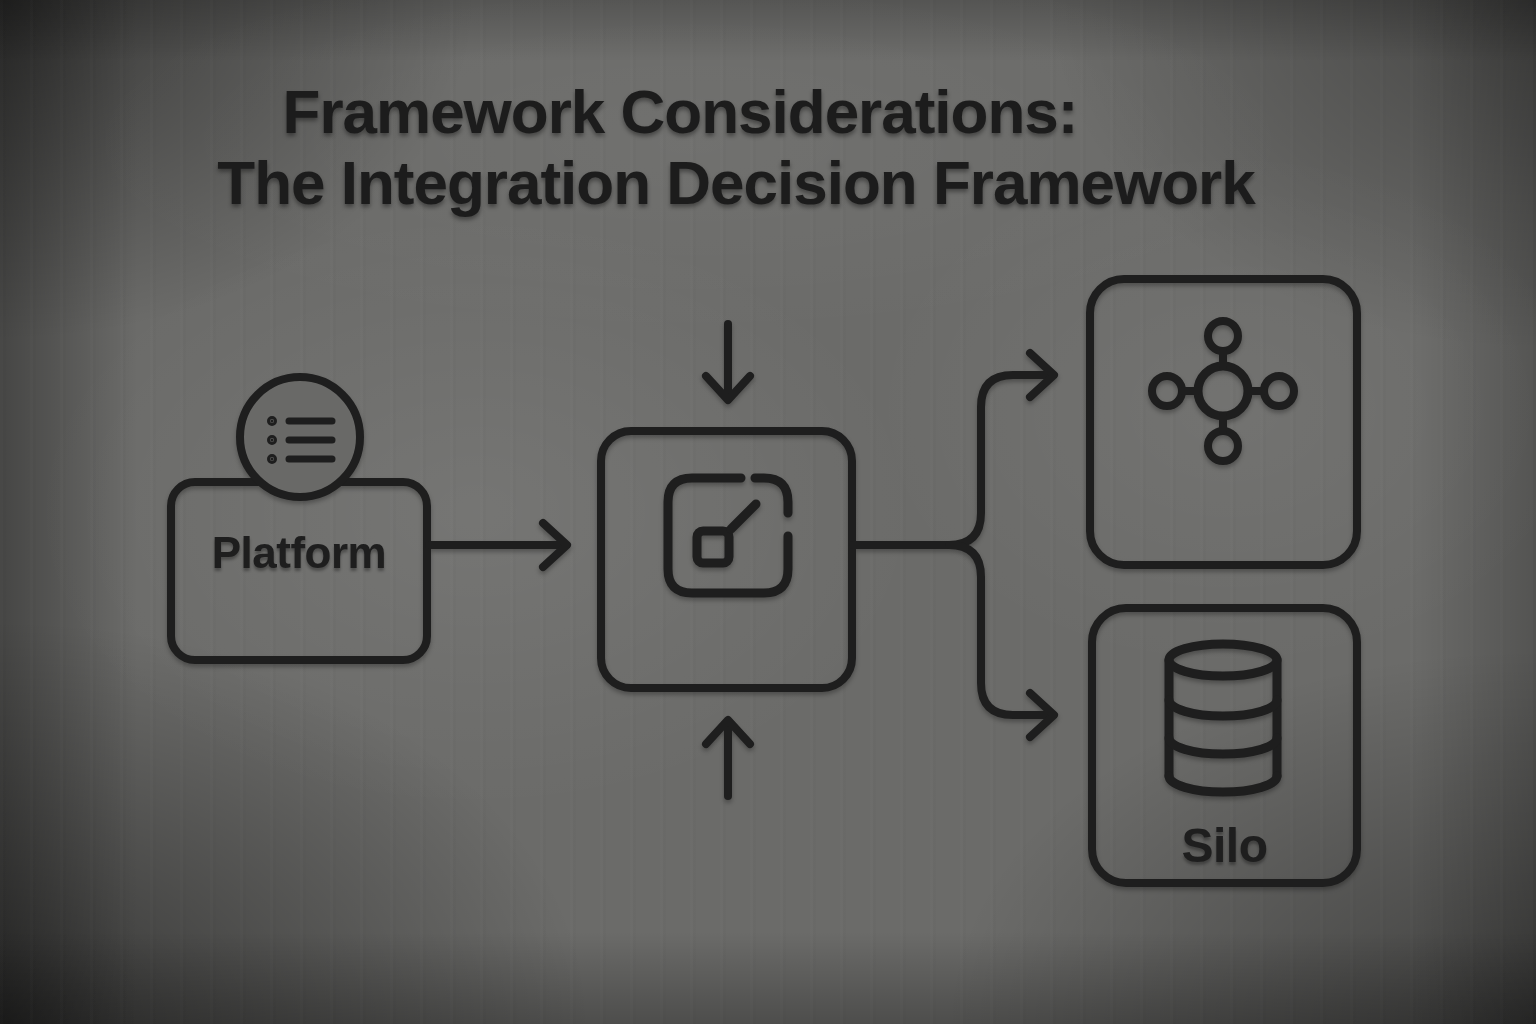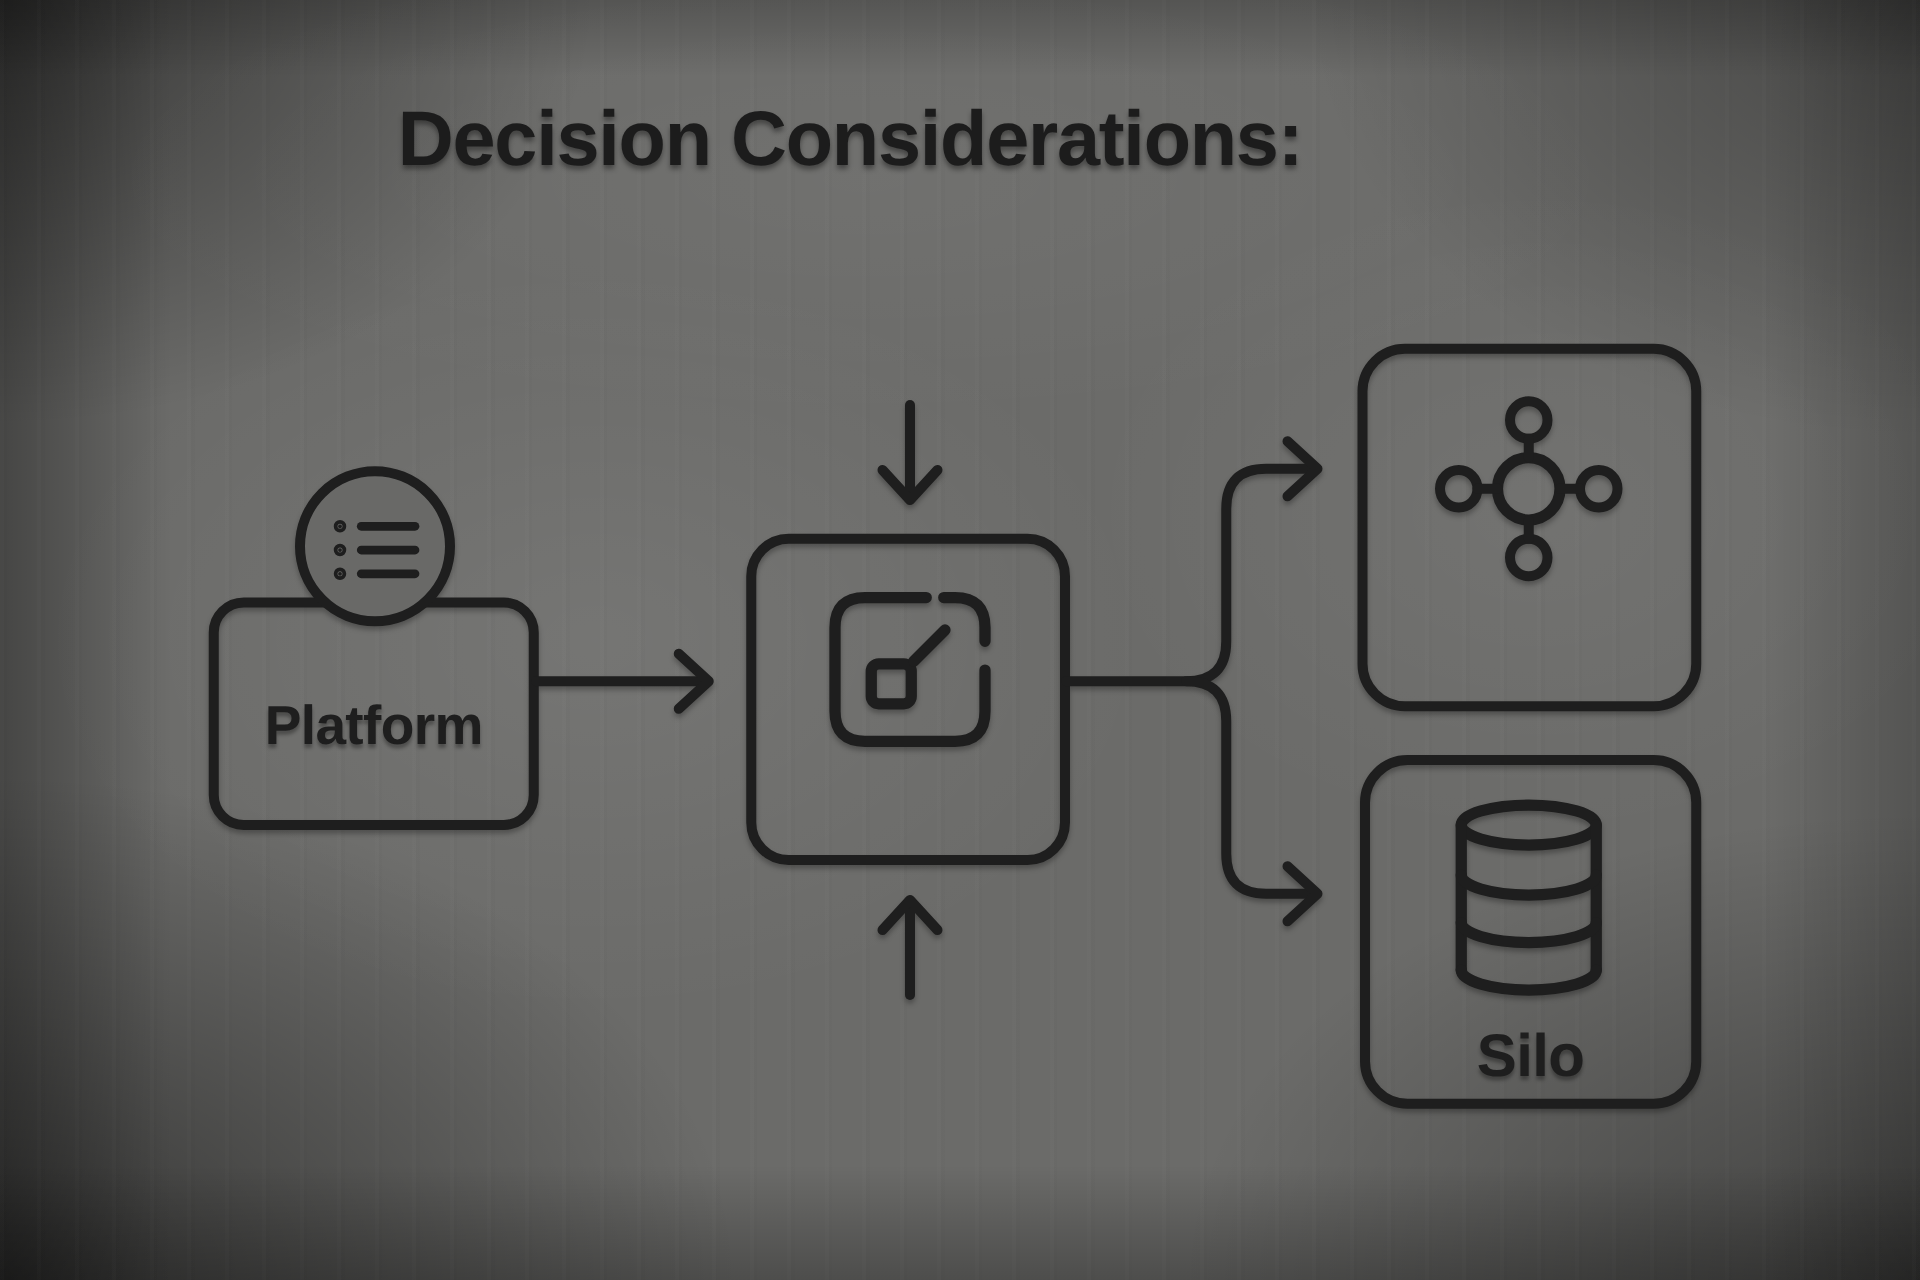--- a/index.html
+++ b/index.html
@@ -38,21 +38,21 @@
     color:#1c1c1c;
     font-weight:700;
     font-size:62px;
     letter-spacing:-1px;
     text-align:center;
     text-shadow:0 3px 4px rgba(0,0,0,0.38);
     white-space:nowrap;
   }
   .title-1{left:0;width:1360px;top:76px;}
   .title-2{left:0;width:1472px;top:147px;}
-  .platform-label{left:171px;width:256px;top:556px;font-size:44px;}
+  .platform-label{left:171px;width:256px;top:528px;font-size:44px;}
   .integration-label{left:601px;width:251px;top:626px;font-size:36px;}
   .hub-label{left:1090px;width:267px;top:488px;font-size:48px;}
   .silo-label{left:1092px;width:265px;top:818px;font-size:48px;}
 </style>
 </head>
 <body>
 
 <div class="stage">
 
   <svg class="diagram-svg" width="1536" height="1024" viewBox="0 0 1536 1024">
@@ -120,18 +120,19 @@
         <ellipse cx="1223" cy="660" rx="54" ry="16"></ellipse>
         <line x1="1169" y1="660" x2="1169" y2="776"></line>
         <line x1="1277" y1="660" x2="1277" y2="776"></line>
         <path d="M 1169 700 A 54 16 0 0 0 1277 700"></path>
         <path d="M 1169 738 A 54 16 0 0 0 1277 738"></path>
         <path d="M 1169 776 A 54 16 0 0 0 1277 776"></path>
       </g>
     </g>
   </svg>
 
-  <div class="title-line title-1">Decision Considerations:</div>
+  <div class="title-line title-1">Framework Considerations:</div>
+  <div class="title-line title-2">The Integration Decision Framework</div>
 
   <div class="label platform-label">Platform</div>
   <div class="label silo-label">Silo</div>
 
 </div>
 
 </body></html>

